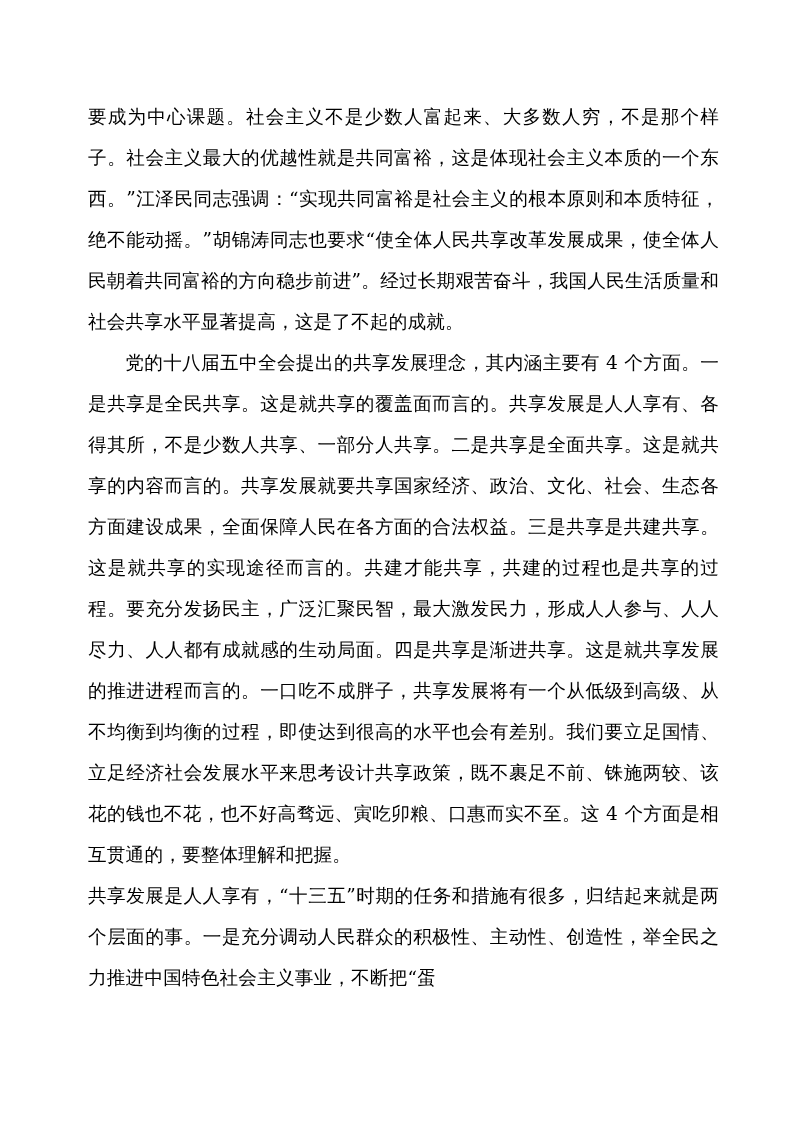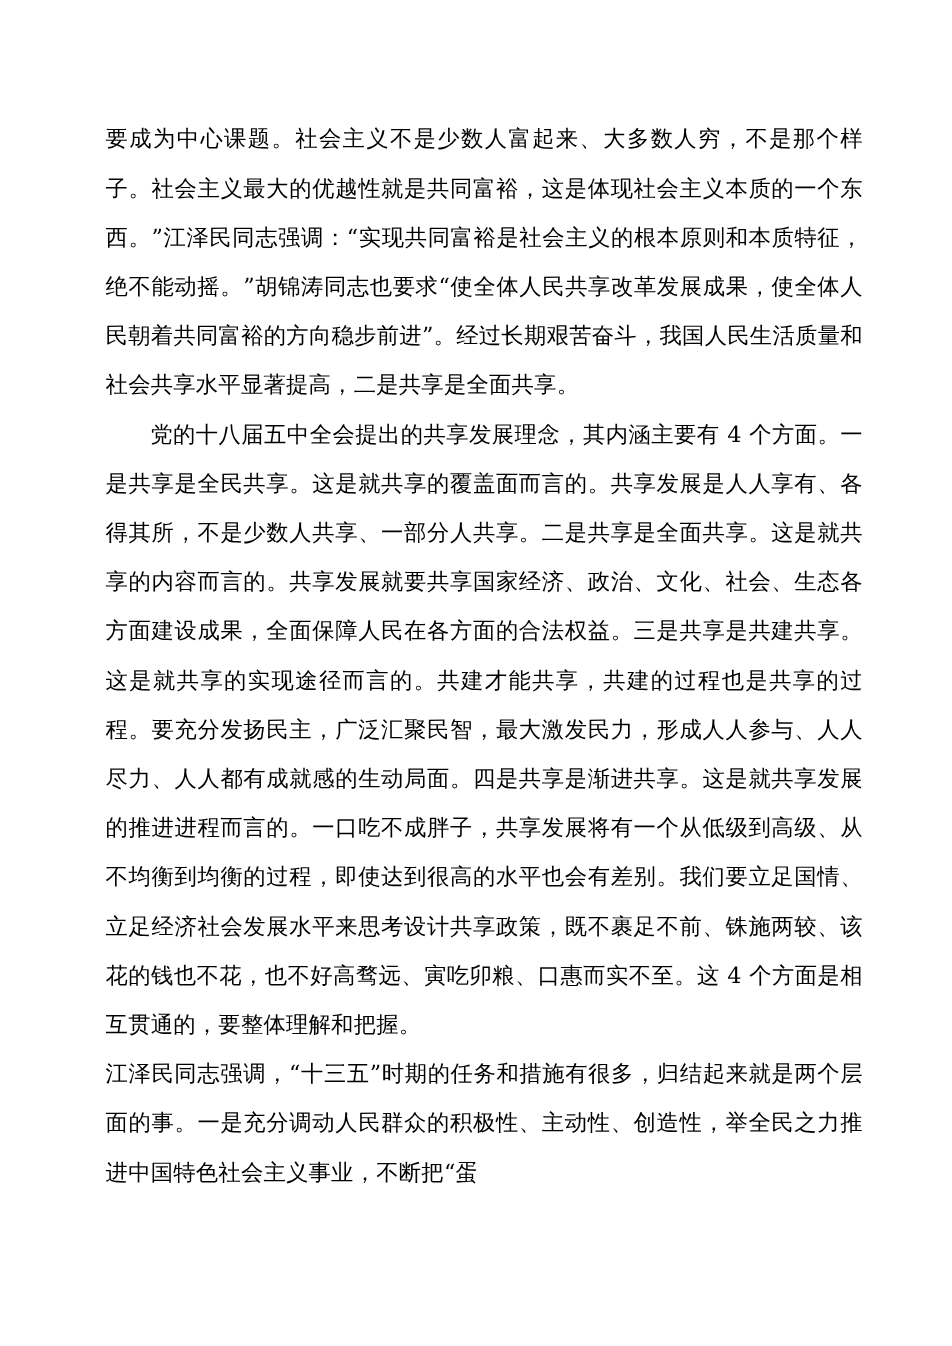--- a/index.html
+++ b/index.html
@@ -36,17 +36,17 @@
   }
   .para.indent {
     text-indent: 2em;
   }
 </style>
 </head>
 <body>
 
 <div class="page">
   <div class="doc-body">
-    <p class="para">要成为中心课题。社会主义不是少数人富起来、大多数人穷，不是那个样子。社会主义最大的优越性就是共同富裕，这是体现社会主义本质的一个东西。”江泽民同志强调：“实现共同富裕是社会主义的根本原则和本质特征，绝不能动摇。”胡锦涛同志也要求“使全体人民共享改革发展成果，使全体人民朝着共同富裕的方向稳步前进”。经过长期艰苦奋斗，我国人民生活质量和社会共享水平显著提高，二是共享是全面共享。</p>
+    <p class="para">要成为中心课题。社会主义不是少数人富起来、大多数人穷，不是那个样子。社会主义最大的优越性就是共同富裕，这是体现社会主义本质的一个东西。”江泽民同志强调：“实现共同富裕是社会主义的根本原则和本质特征，绝不能动摇。”胡锦涛同志也要求“使全体人民共享改革发展成果，使全体人民朝着共同富裕的方向稳步前进”。经过长期艰苦奋斗，我国人民生活质量和社会共享水平显著提高，这是了不起的成就。</p>
     <p class="para indent">党的十八届五中全会提出的共享发展理念，其内涵主要有 4 个方面。一是共享是全民共享。这是就共享的覆盖面而言的。共享发展是人人享有、各得其所，不是少数人共享、一部分人共享。二是共享是全面共享。这是就共享的内容而言的。共享发展就要共享国家经济、政治、文化、社会、生态各方面建设成果，全面保障人民在各方面的合法权益。三是共享是共建共享。这是就共享的实现途径而言的。共建才能共享，共建的过程也是共享的过程。要充分发扬民主，广泛汇聚民智，最大激发民力，形成人人参与、人人尽力、人人都有成就感的生动局面。四是共享是渐进共享。这是就共享发展的推进进程而言的。一口吃不成胖子，共享发展将有一个从低级到高级、从不均衡到均衡的过程，即使达到很高的水平也会有差别。我们要立足国情、立足经济社会发展水平来思考设计共享政策，既不裹足不前、铢施两较、该花的钱也不花，也不好高骛远、寅吃卯粮、口惠而实不至。这 4 个方面是相互贯通的，要整体理解和把握。</p>
-    <p class="para">江泽民同志强调，“十三五”时期的任务和措施有很多，归结起来就是两个层面的事。一是充分调动人民群众的积极性、主动性、创造性，举全民之力推进中国特色社会主义事业，不断把“蛋</p>
+    <p class="para">共享发展是人人享有，“十三五”时期的任务和措施有很多，归结起来就是两个层面的事。一是充分调动人民群众的积极性、主动性、创造性，举全民之力推进中国特色社会主义事业，不断把“蛋</p>
   </div>
 </div>
 
 </body></html>

